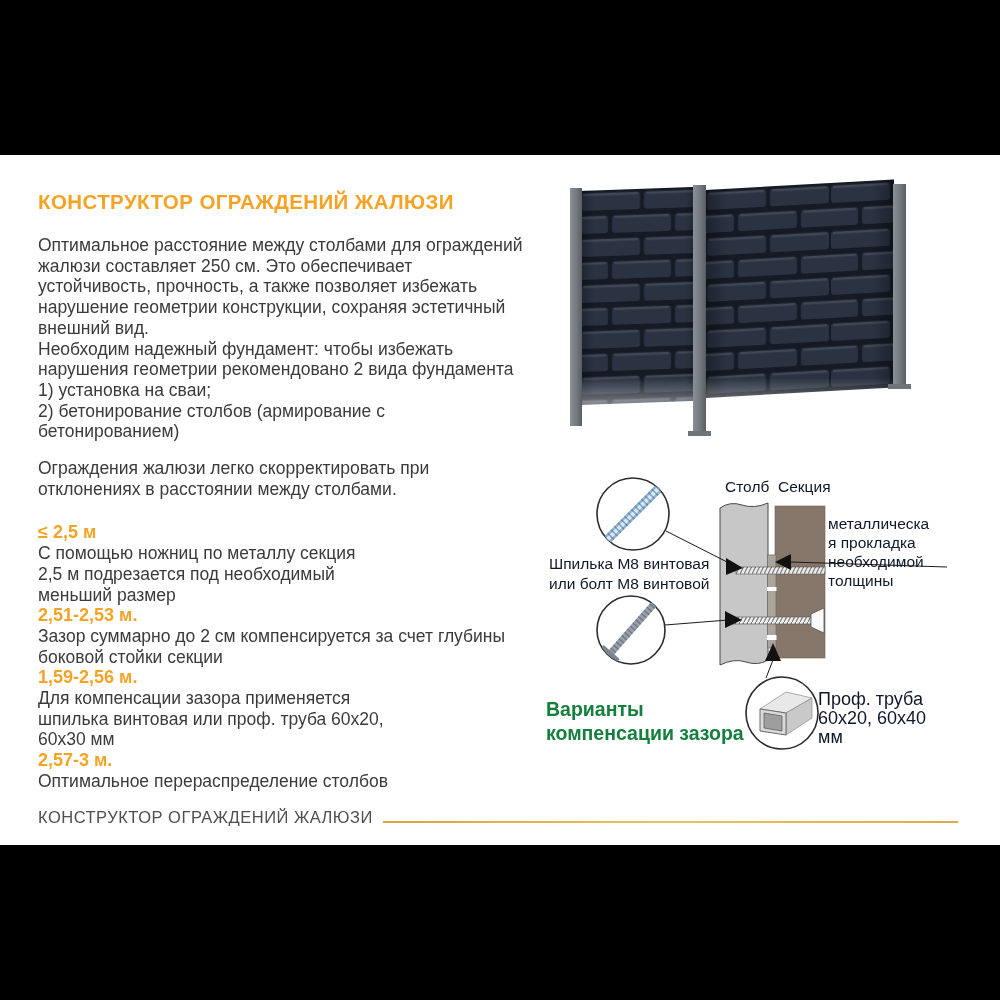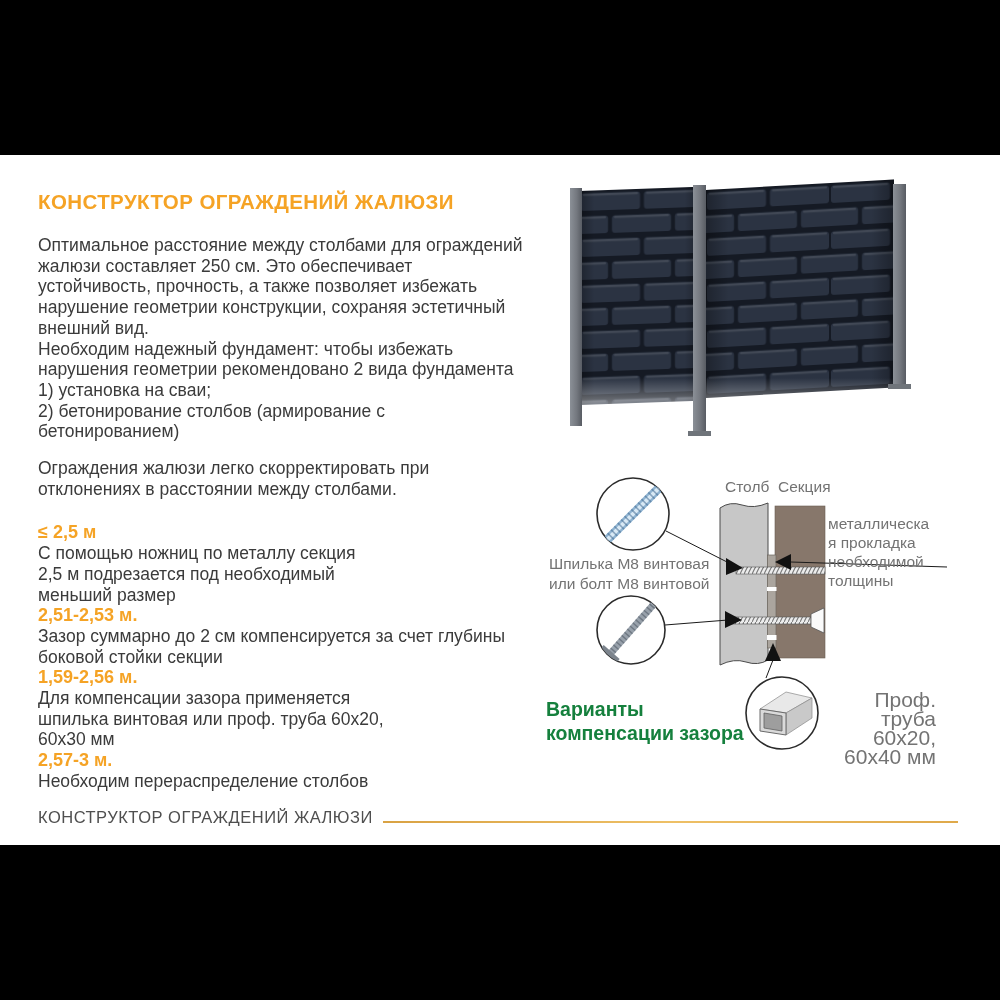--- a/index.html
+++ b/index.html
@@ -16,26 +16,26 @@
   .body{margin:0;font-size:17.5px;line-height:20.7px;}
   .p2{margin-top:16px;}
   .specs{margin-top:23px;}
   .spec-range{font-weight:bold;color:var(--accent);font-size:18px;line-height:20.7px;}
   .spec-text{font-size:17.5px;line-height:20.7px;}
 
   .fence{position:absolute;left:557px;top:178px;}
 
   .diagram{position:absolute;left:540px;top:470px;width:430px;height:310px;}
   .diagram-svg{position:absolute;left:0;top:0;}
-  .dlabel{position:absolute;font-size:15.5px;line-height:19px;color:#737373;}
+  .dlabel{position:absolute;font-size:15.5px;line-height:19px;color:#0f172a;}
   .lbl-post{left:185px;top:7px;}
   .lbl-section{left:238px;top:7px;}
   .lbl-shim{left:288px;top:44px;width:120px;}
   .lbl-stud{left:9px;top:84px;line-height:20px;}
-  .lbl-pipe{left:278px;top:220px;width:118px;text-align:right;font-size:21px;}
+  .lbl-pipe{left:278px;top:220px;width:118px;text-align:left;font-size:18px;}
   .lbl-variants{left:6px;top:228px;font-size:19.5px;line-height:23.5px;font-weight:bold;color:#15803d;}
 
   .footer{position:absolute;left:38px;right:42px;top:808px;display:flex;align-items:flex-end;}
   .footer-label{font-size:16.5px;letter-spacing:0.5px;color:#4f4f4f;white-space:nowrap;}
   .footer-line{flex:1;height:2px;margin:0 0 4px 10px;background:linear-gradient(to right,#d9a243,#eec066,#dfa94a);}
 
   :root{--accent:#F5A325;}
 </style>
 </head>
 <body>
@@ -71,21 +71,21 @@
 боковой стойки секции</div>
       </div>
       <div class="spec">
         <div class="spec-range">1,59-2,56 м.</div>
         <div class="spec-text prelines">Для компенсации зазора применяется
 шпилька винтовая или проф. труба 60х20,
 60х30 мм</div>
       </div>
       <div class="spec">
         <div class="spec-range">2,57-3 м.</div>
-        <div class="spec-text prelines">Необходим перераспределение столбов</div>
+        <div class="spec-text prelines">Оптимальное перераспределение столбов</div>
       </div>
     </div>
   </div>
 
   <svg class="fence" width="356" height="262" viewBox="0 0 356 262">
     <defs>
       <pattern id="weave" width="124" height="46" patternUnits="userSpaceOnUse">
         <rect width="124" height="46" fill="#151A24"></rect>
         <g fill="#2B3342">
           <rect x="1" y="2.5" width="59" height="17.5" rx="3"></rect>

